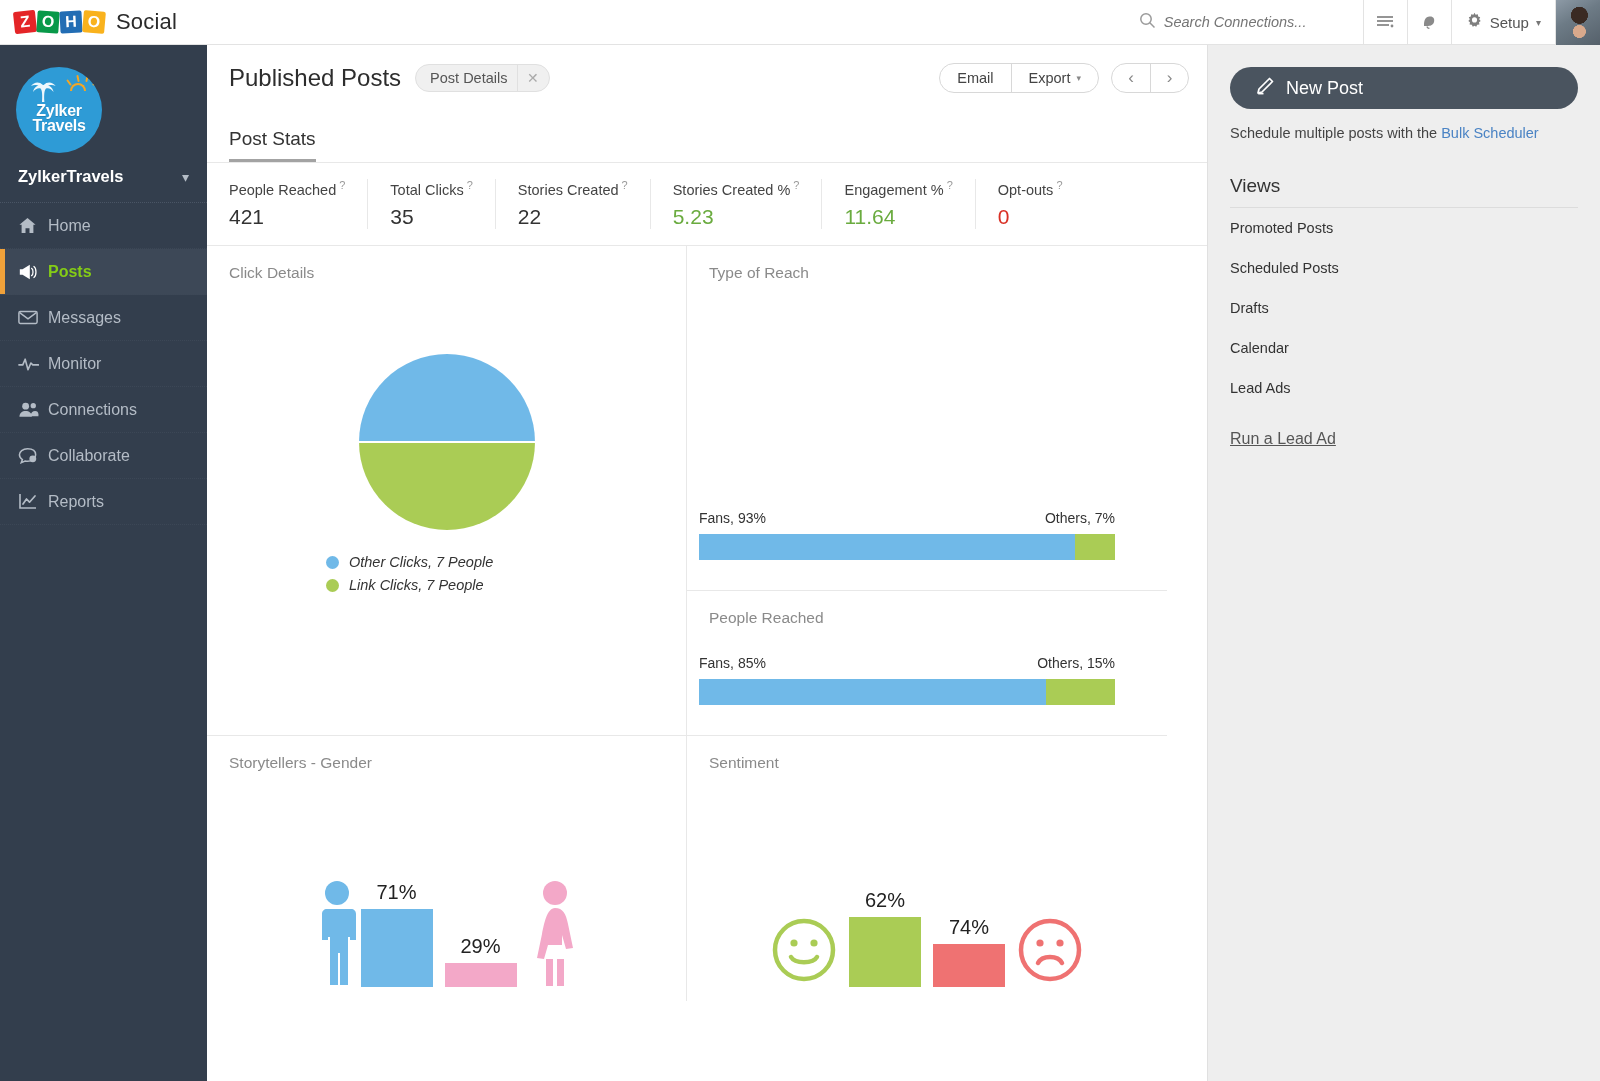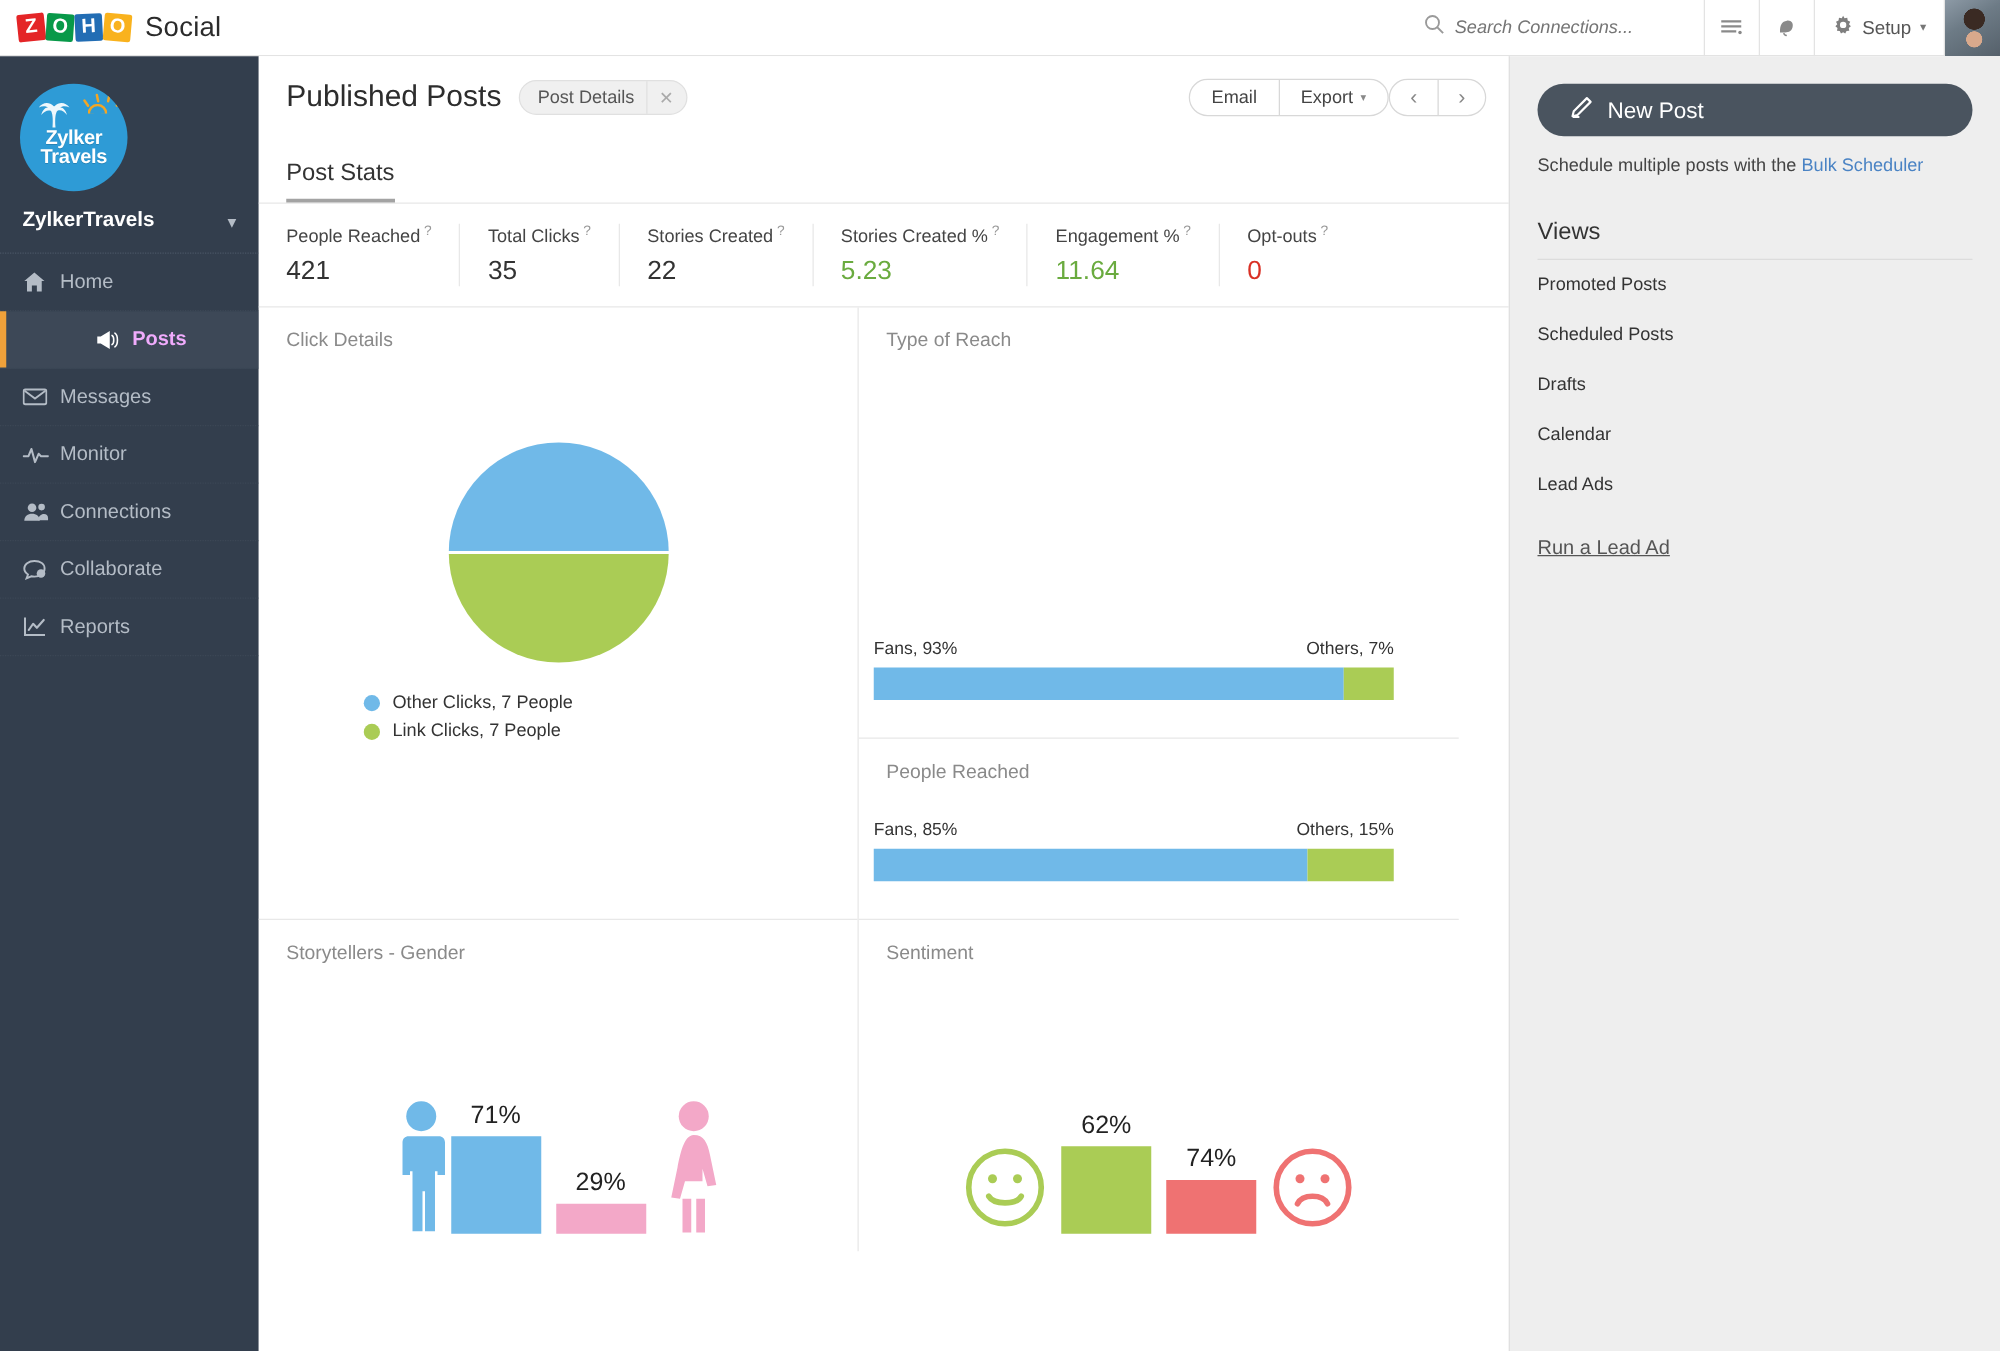--- a/index.html
+++ b/index.html
@@ -96,21 +96,21 @@
   .nav-item {
     display: flex; align-items: center; height: 46px; padding-left: 18px;
     color: #b4bcc6; font-size: 16px; position: relative;
     border-bottom: 1px dotted #3c4756;
   }
   .nav-item .nicon {
     width: 26px; display: flex; align-items: center; justify-content: flex-start;
   }
   .nav-item .nlabel { margin-left: 4px; }
   .nav-item.active {
-    background: #3d4857; color: #f0abfc; font-weight: bold; justify-content: center;
+    background: #3d4857; color: #84cc16; font-weight: bold;
   }
   .nav-item.active::before {
     content: ""; position: absolute; left: 0; top: 0; bottom: 0; width: 5px;
     background: #f0a13a;
   }
   
   .main {
     position: absolute; top: 45px; left: 207px; width: 1000px; height: 1036px;
     background: #ffffff;
   }
@@ -120,21 +120,21 @@
   .page-title { font-size: 24px; color: #2d2d2d; }
   .chip {
     display: flex; align-items: center; margin-left: 14px; height: 28px;
     background: #f0f0f0; border: 1px solid #e0e0e0; border-radius: 14px;
     padding: 0 2px 0 14px; color: #555; font-size: 14.5px;
   }
   .chip .chip-x {
     width: 30px; text-align: center; color: #aaa; font-size: 14px;
     border-left: 1px solid #e0e0e0; margin-left: 10px; line-height: 26px;
   }
-  .hdr-actions { margin-left: auto; display: flex; align-items: center; gap: 0; }
+  .hdr-actions { margin-left: auto; display: flex; align-items: center; gap: 12px; }
   .btn-group {
     display: flex; border: 1px solid #d8d8d8; border-radius: 16px;
     overflow: hidden; background: #fff; height: 30px;
   }
   .btn-group > div {
     display: flex; align-items: center; padding: 0 17px; font-size: 14.5px;
     color: #444; height: 28px;
   }
   .btn-group > div + div { border-left: 1px solid #d8d8d8; }
   .arrow-group { display: flex; border: 1px solid #d8d8d8; border-radius: 16px; height: 30px; }
@@ -164,21 +164,21 @@
   .panels { display: flex; align-items: flex-end; }
   .panel-left { width: 480px; border-right: 1px solid #e8e8e8; }
   .panel-right { width: 480px; }
   .panel-title { font-size: 15.5px; color: #8a8a8a; padding: 18px 0 0 22px; }
   .click-details { height: 490px; border-bottom: 1px solid #e8e8e8; }
   .pie-wrap { display: flex; justify-content: center; margin-top: 72px; }
   .pie {
     width: 176px; height: 176px; border-radius: 50%;
     background: linear-gradient(to bottom, #70b9e8 0 49.5%, #ffffff 49.5% 50.5%, #aacc55 50.5% 100%);
   }
-  .legend { margin-top: 24px; padding-left: 84px; }
+  .legend { margin-top: 24px; padding-left: 119px; font-style: italic; }
   .legend-row { display: flex; align-items: center; margin-bottom: 7px; font-size: 14.5px; color: #333; }
   .dot { width: 13px; height: 13px; border-radius: 50%; margin-right: 10px; }
   .reach-block { height: 345px; border-bottom: 1px solid #e8e8e8; position: relative; }
   .reach-block.second { height: 145px; }
   .bar-area { position: absolute; left: 12px; right: 52px; bottom: 30px; }
   .bar-labels {
     display: flex; justify-content: space-between; font-size: 14px;
     color: #333; margin-bottom: 8px;
   }
   .stack-bar { display: flex; height: 26px; width: 100%; }

